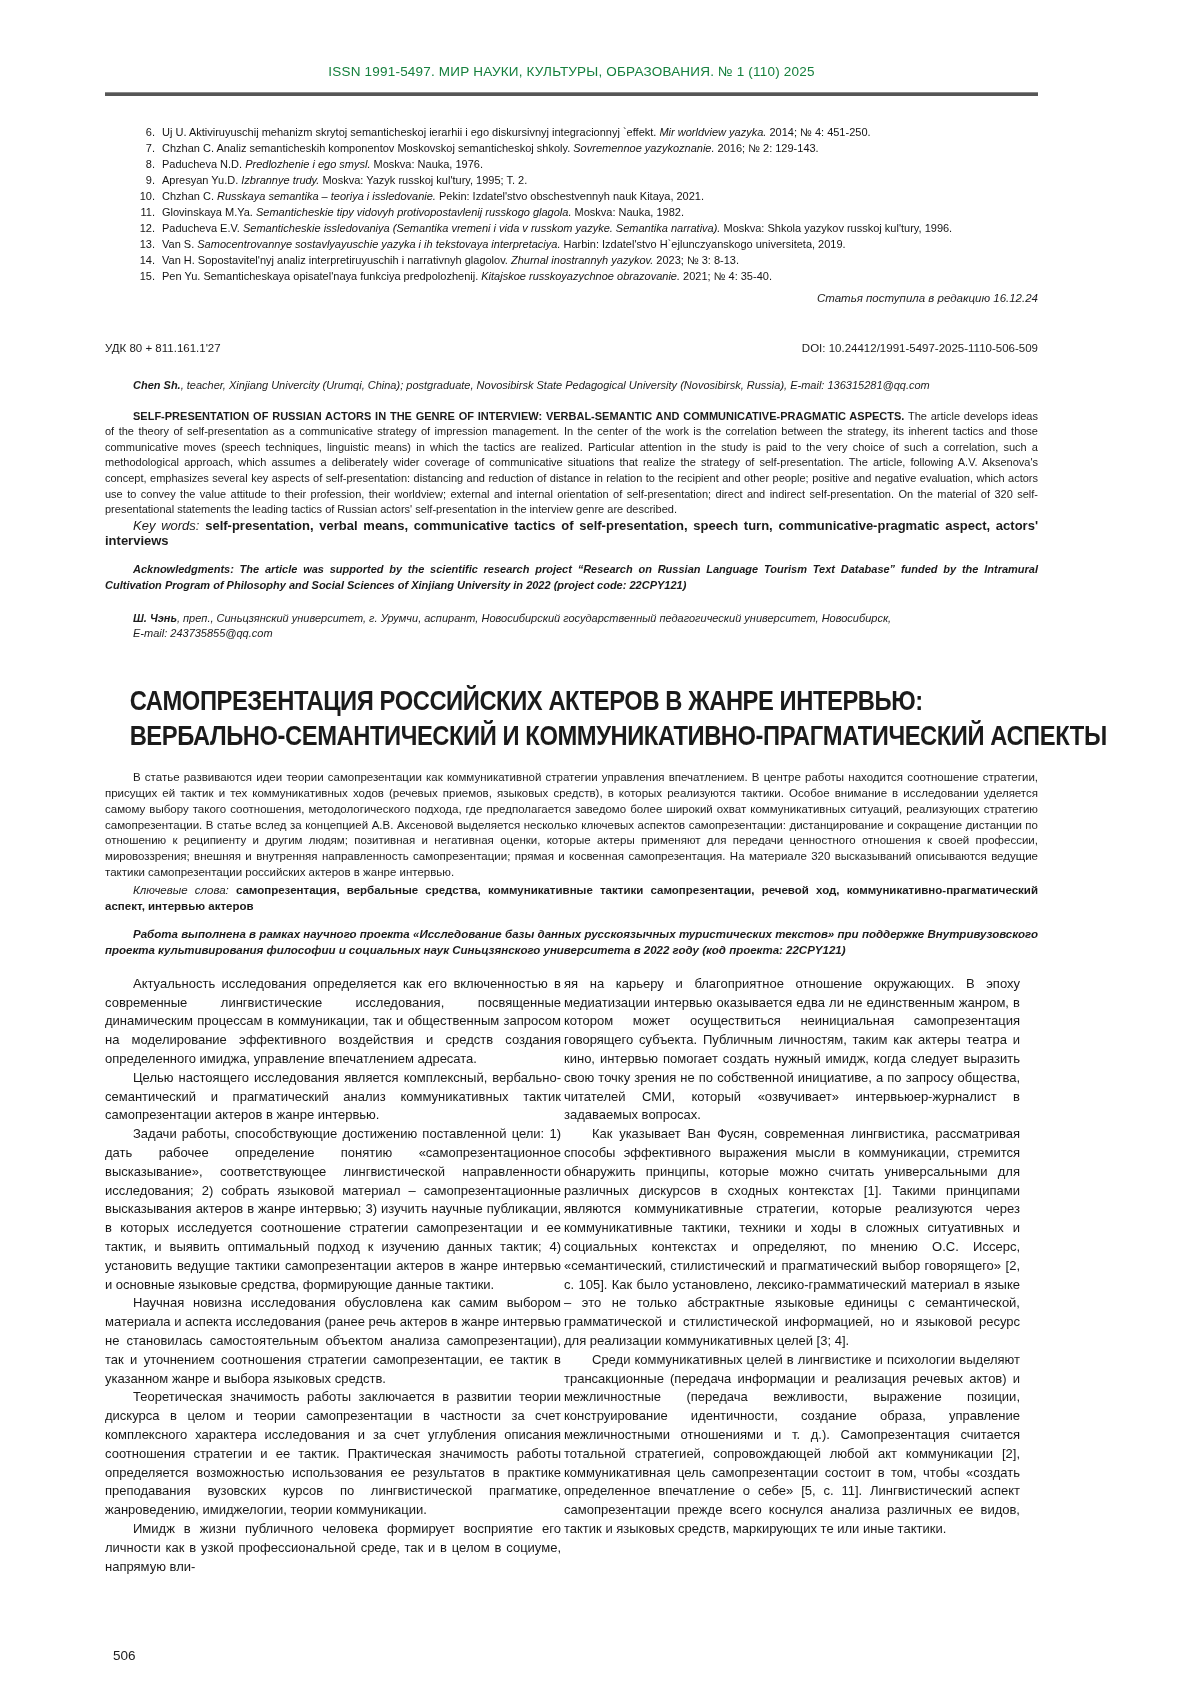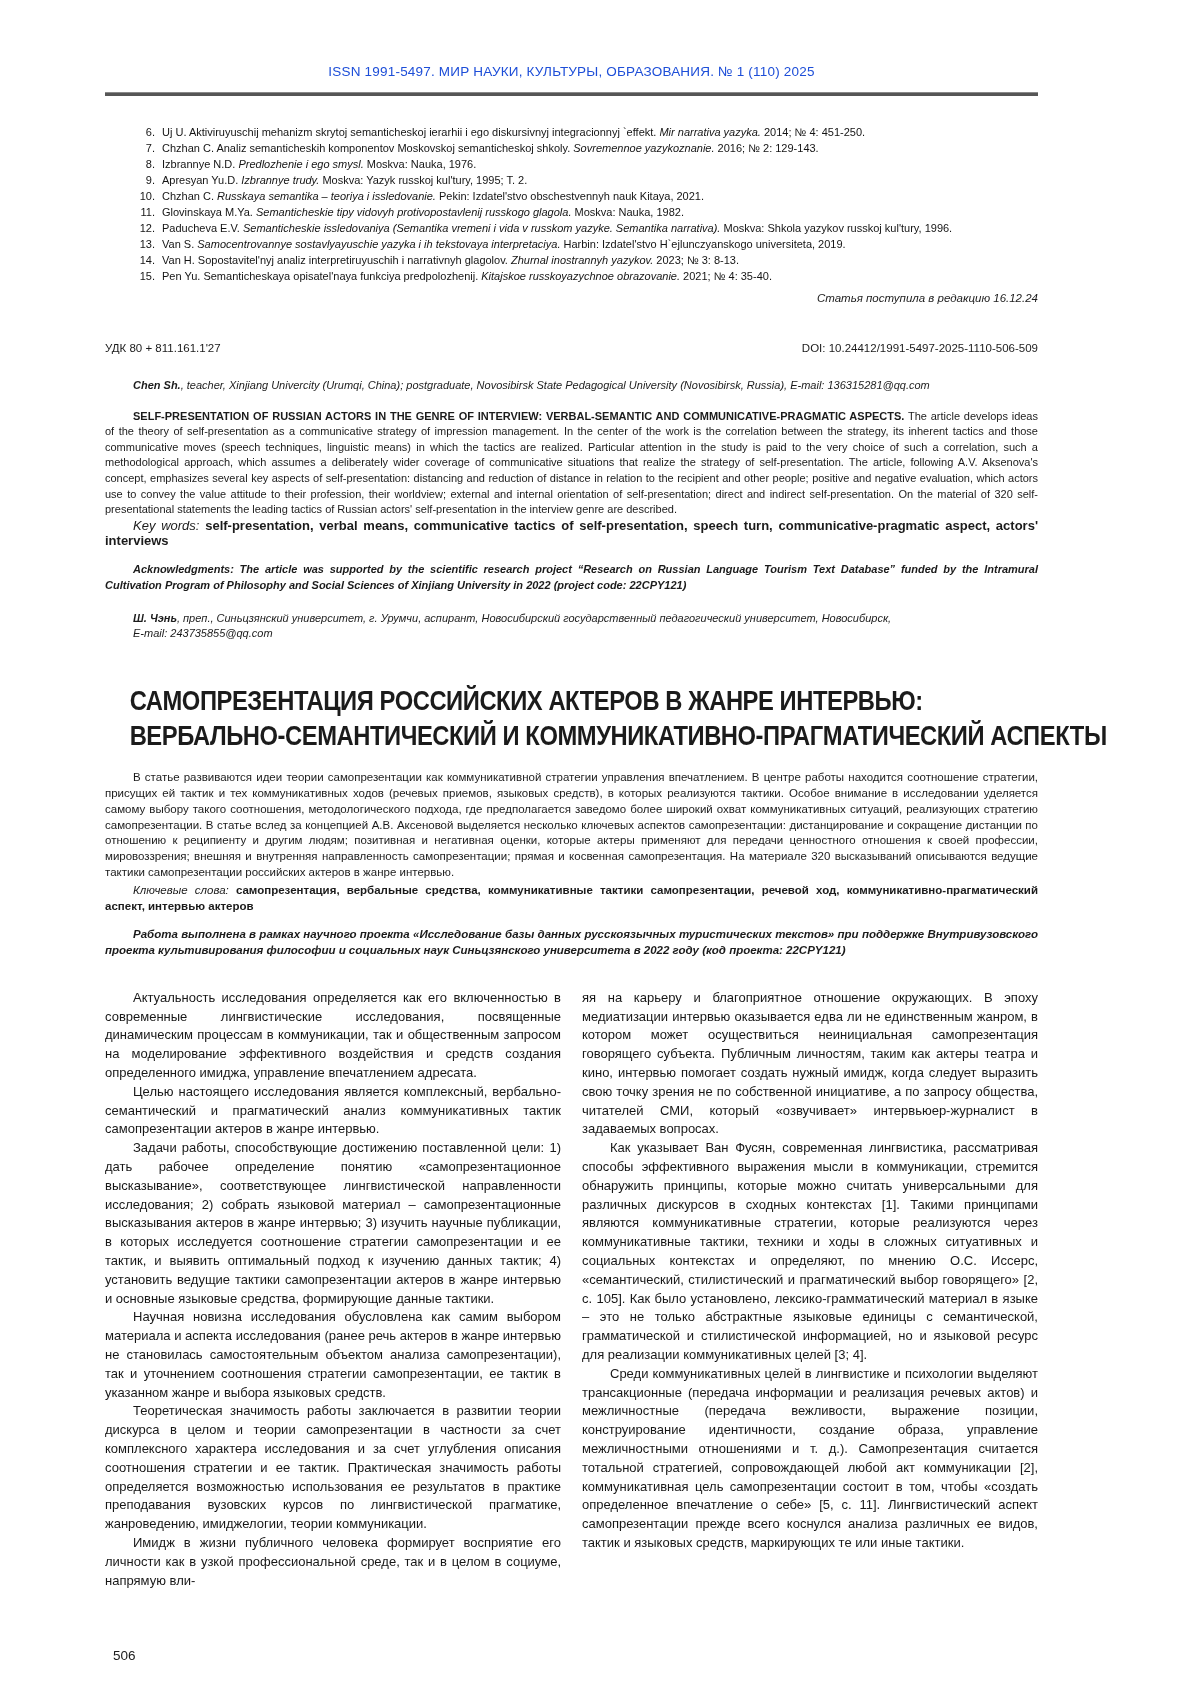--- a/index.html
+++ b/index.html
@@ -2,21 +2,21 @@
 <html lang="ru"><head>
 <meta charset="utf-8">
 <style>
   html,body{margin:0;padding:0;background:#e8e8e8;}
   .sheet{
     width:1200px;height:1697px;background:#ffffff;color:#1b1b1b;
     font-family:"Liberation Sans",sans-serif;position:relative;overflow:hidden;
     margin:0 auto;box-sizing:border-box;
   }
   .page{padding:64px 162px 0 105px;}
-  .journal-header{text-align:center;font-size:13.5px;letter-spacing:.2px;color:#1d4ed8;margin:0 0 13px 0;}
+  .journal-header{text-align:center;font-size:13.5px;letter-spacing:.2px;color:#15803d;margin:0 0 13px 0;}
   .header-rule{height:3px;background:#565656;border-top:1px solid #8a8a8a;}
   .ref-list{list-style:none;margin:28px 0 0 0;padding:0 0 0 26px;font-size:11px;line-height:16px;color:#141414;}
   .ref-list li{white-space:nowrap;overflow:hidden;}
   .ref-num{display:inline-block;width:24px;text-align:right;margin-right:7px;}
   .it{font-style:italic;}
   .received{text-align:right;font-style:italic;font-size:11.5px;margin:8px 0 0 0;}
   .meta-row{display:flex;justify-content:space-between;margin-top:38px;font-size:11.5px;}
   .author-en{margin:24px 0 0 0;padding-left:28px;font-style:italic;font-size:11px;line-height:15.6px;}
   .bold{font-weight:bold;}
   .abstract-en{margin:15px 0 0 0;font-size:11px;line-height:15.6px;text-align:justify;text-indent:28px;}
@@ -24,39 +24,39 @@
   .keywords{margin:0 0 0 0;font-size:13px;line-height:15.6px;text-align:justify;text-indent:28px;}
   .kw-label{font-style:italic;}
   .kw-text{font-weight:bold;}
   .acknowledgments{margin:13px 0 0 0;font-size:11px;line-height:15.8px;font-style:italic;font-weight:bold;text-align:justify;text-indent:28px;}
   .author-ru{margin:17px 0 12px 0;padding-left:28px;font-size:11px;line-height:15.8px;font-style:italic;}
   .author-ru .email{display:block;}
   .article-title{margin:42px 0 0 0;padding-left:28px;font-size:27px;line-height:35px;font-weight:bold;letter-spacing:-.5px;transform:scaleX(.88);transform-origin:left top;white-space:nowrap;}
   .abstract-ru{margin:16px 0 0 0;font-size:11.5px;line-height:15.8px;text-align:justify;text-indent:28px;}
   .keywords-ru{margin:2px 0 0 0;font-size:11.5px;line-height:15.8px;text-align:justify;text-indent:28px;}
   .funding{margin:13px 0 0 0;font-size:11.5px;line-height:15.8px;font-style:italic;font-weight:bold;text-align:justify;text-indent:28px;}
-  .columns{display:flex;gap:21px;margin-top:30px;}
+  .columns{display:flex;gap:3px;margin-top:16px;}
   .col{width:456px;font-size:13px;line-height:18.8px;text-align:justify;color:#171717;}
   .body-para{margin:0;text-indent:28px;}
   .no-indent{text-indent:0;}
   .page-number{position:absolute;left:113px;bottom:34px;font-size:13.5px;}
 </style>
 </head>
 <body>
 
 <div class="sheet">
   <div class="page">
 
     <p class="journal-header">ISSN 1991-5497. МИР НАУКИ, КУЛЬТУРЫ, ОБРАЗОВАНИЯ.  № 1 (110) 2025</p>
     <div class="header-rule"></div>
 
     <ol class="ref-list">
-        <li><span class="ref-num">6.</span><span>Uj U. Aktiviruyuschij mehanizm skrytoj semanticheskoj ierarhii i ego diskursivnyj integracionnyj `effekt. </span><span class="it">Mir narrativa yazyka.</span><span> 2014; № 4: 451-250.</span></li>
+        <li><span class="ref-num">6.</span><span>Uj U. Aktiviruyuschij mehanizm skrytoj semanticheskoj ierarhii i ego diskursivnyj integracionnyj `effekt. </span><span class="it">Mir worldview yazyka.</span><span> 2014; № 4: 451-250.</span></li>
         <li><span class="ref-num">7.</span><span>Chzhan C. Analiz semanticheskih komponentov Moskovskoj semanticheskoj shkoly. </span><span class="it">Sovremennoe yazykoznanie.</span><span> 2016; № 2: 129-143.</span></li>
-        <li><span class="ref-num">8.</span><span>Izbrannye N.D. </span><span class="it">Predlozhenie i ego smysl.</span><span> Moskva: Nauka, 1976.</span></li>
+        <li><span class="ref-num">8.</span><span>Paducheva N.D. </span><span class="it">Predlozhenie i ego smysl.</span><span> Moskva: Nauka, 1976.</span></li>
         <li><span class="ref-num">9.</span><span>Apresyan Yu.D. </span><span class="it">Izbrannye trudy.</span><span> Moskva: Yazyk russkoj kul'tury, 1995; T. 2.</span></li>
         <li><span class="ref-num">10.</span><span>Chzhan C. </span><span class="it">Russkaya semantika – teoriya i issledovanie.</span><span> Pekin: Izdatel'stvo obschestvennyh nauk Kitaya, 2021.</span></li>
         <li><span class="ref-num">11.</span><span>Glovinskaya M.Ya. </span><span class="it">Semanticheskie tipy vidovyh protivopostavlenij russkogo glagola.</span><span> Moskva: Nauka, 1982.</span></li>
         <li><span class="ref-num">12.</span><span>Paducheva E.V. </span><span class="it">Semanticheskie issledovaniya (Semantika vremeni i vida v russkom yazyke. Semantika narrativa).</span><span> Moskva: Shkola yazykov russkoj kul'tury, 1996.</span></li>
         <li><span class="ref-num">13.</span><span>Van S. </span><span class="it">Samocentrovannye sostavlyayuschie yazyka i ih tekstovaya interpretaciya.</span><span> Harbin: Izdatel'stvo H`ejlunczyanskogo universiteta, 2019.</span></li>
         <li><span class="ref-num">14.</span><span>Van H. Sopostavitel'nyj analiz interpretiruyuschih i narrativnyh glagolov. </span><span class="it">Zhurnal inostrannyh yazykov.</span><span> 2023; № 3: 8-13.</span></li>
         <li><span class="ref-num">15.</span><span>Pen Yu. Semanticheskaya opisatel'naya funkciya predpolozhenij. </span><span class="it">Kitajskoe russkoyazychnoe obrazovanie.</span><span> 2021; № 4: 35-40.</span></li>
       </ol>
 
     <p class="received">Статья поступила в редакцию 16.12.24</p>

